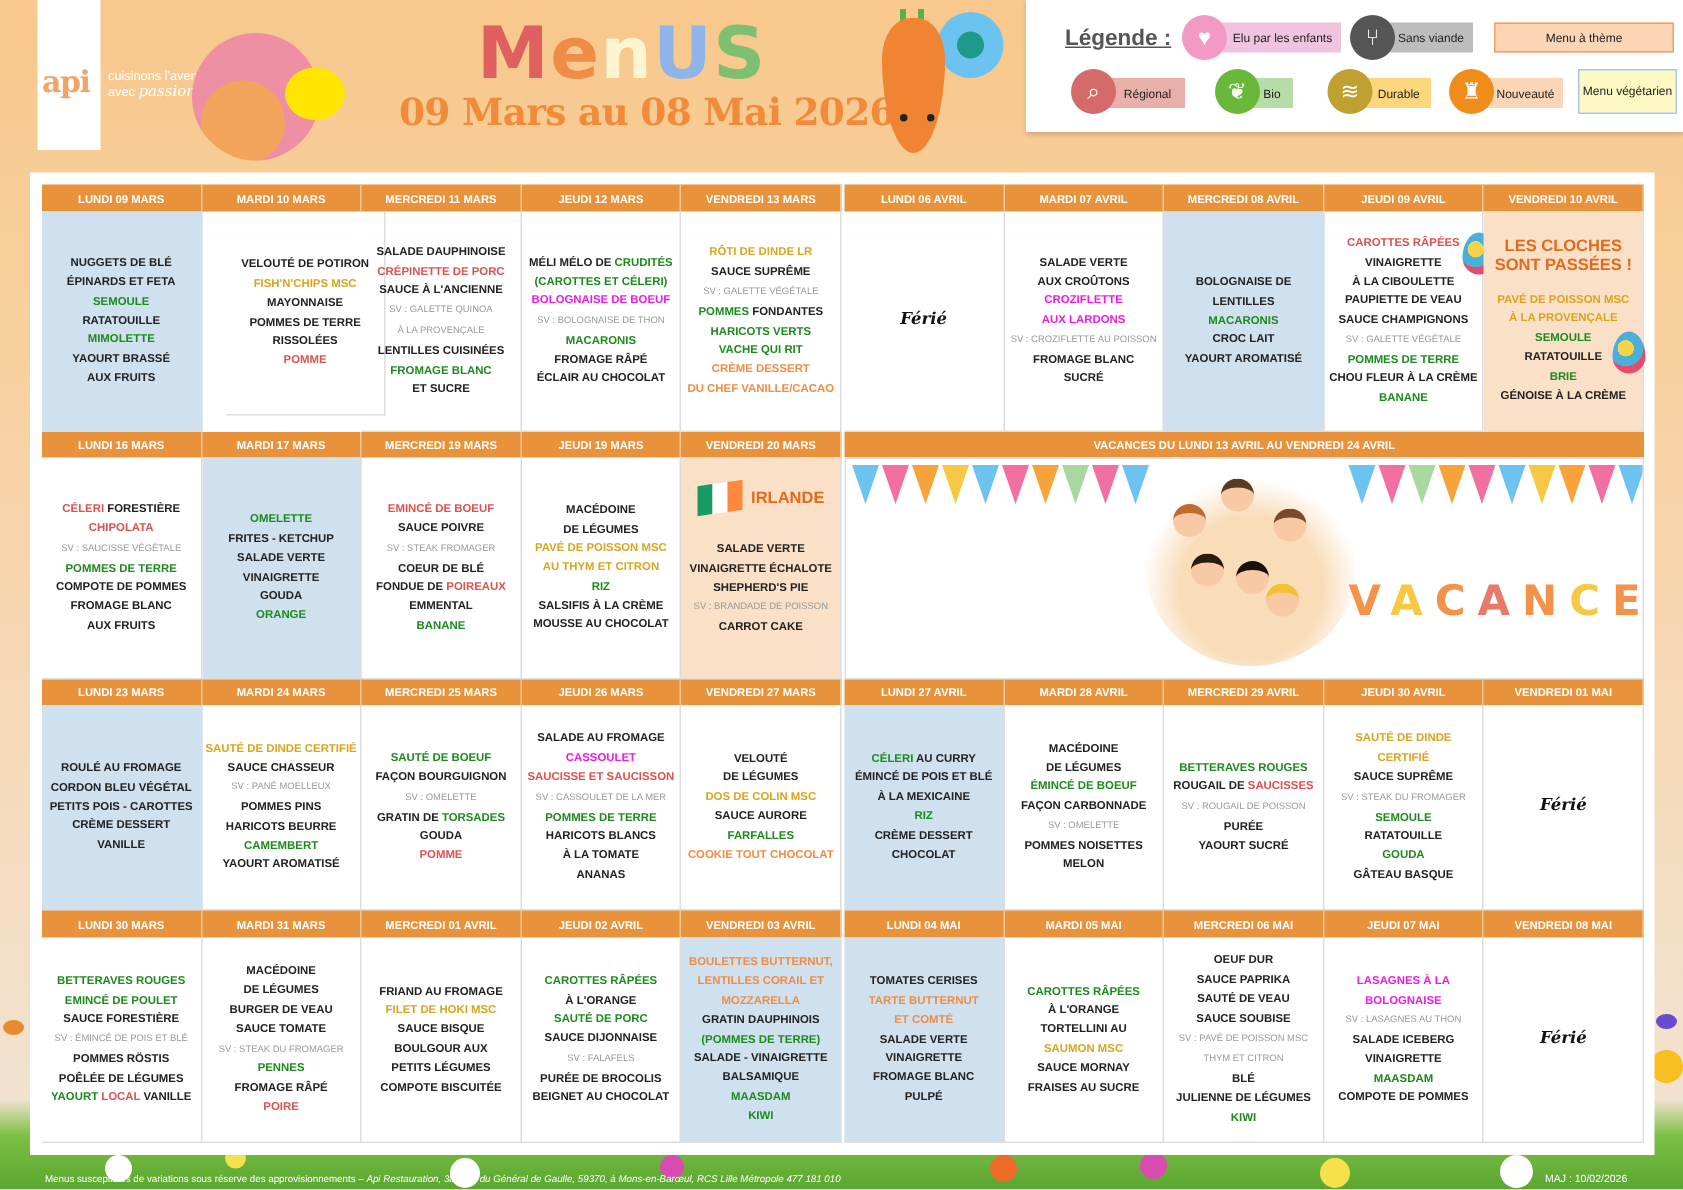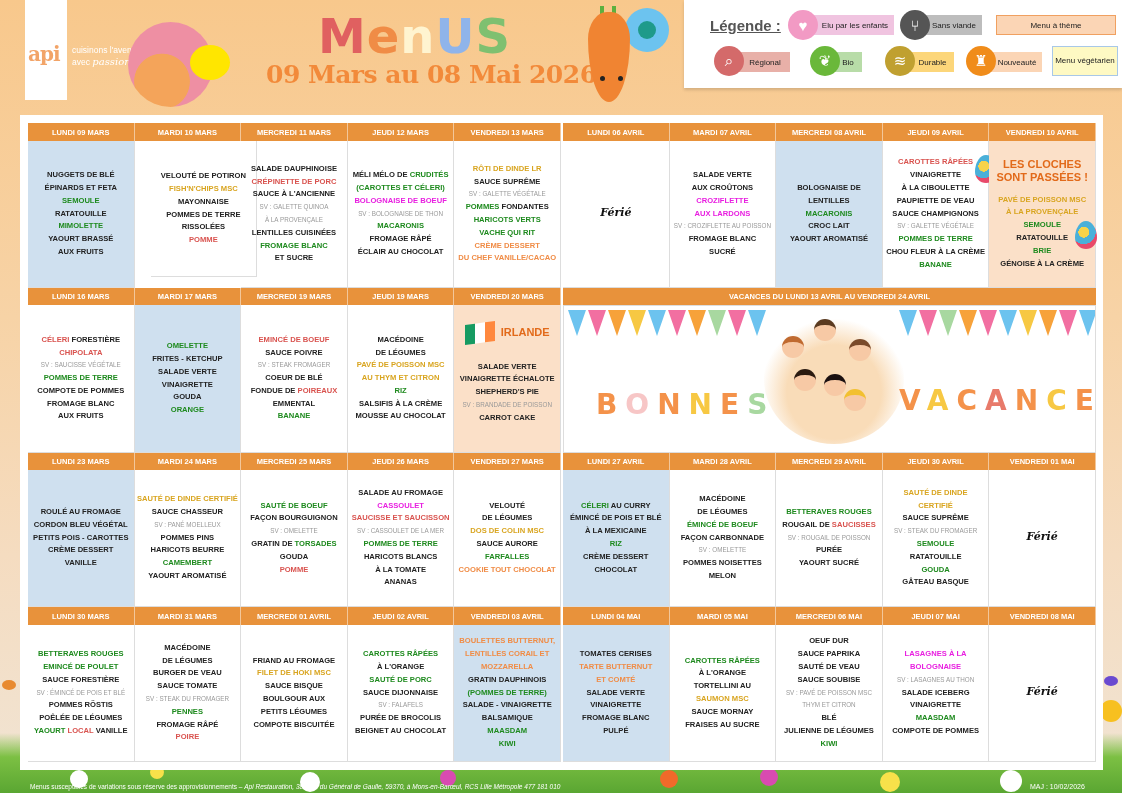--- a/index.html
+++ b/index.html
@@ -362,21 +362,20 @@
         <span style="border-top-color: rgb(108, 195, 239);"></span>
       </div>
       <div class="kids">
         <div class="kid-head" style="left: 50px; top: 5px; border-top: 6px solid rgb(90, 58, 32);"></div>
         <div class="kid-head" style="left: 18px; top: 22px; border-top: 6px solid rgb(192, 106, 48);"></div>
         <div class="kid-head" style="left: 85px; top: 25px; border-top: 6px solid rgb(122, 74, 42);"></div>
         <div class="kid-head" style="left: 30px; top: 55px; border-top: 6px solid rgb(42, 26, 16);"></div>
         <div class="kid-head" style="left: 60px; top: 60px; border-top: 6px solid rgb(26, 16, 16);"></div>
         <div class="kid-head" style="left: 80px; top: 75px; border-top: 6px solid rgb(242, 192, 48);"></div>
       </div>
-      <div class="vac-word" style="left: 32px; top: 82px;"><span style="color: rgb(244, 146, 74);">B</span><span style="color: rgb(247, 198, 198);">O</span><span style="color: rgb(244, 146, 74);">N</span><span style="color: rgb(247, 200, 67);">N</span><span style="color: rgb(244, 146, 74);">E</span><span style="color: rgb(168, 216, 160);">S</span></div>
       <div class="vac-word" style="left: 335px; top: 78px;"><span style="color: rgb(244, 146, 74);">V</span><span style="color: rgb(247, 200, 67);">A</span><span style="color: rgb(244, 146, 74);">C</span><span style="color: rgb(232, 122, 106);">A</span><span style="color: rgb(244, 146, 74);">N</span><span style="color: rgb(247, 200, 67);">C</span><span style="color: rgb(244, 146, 74);">E</span></div>
     </div>
     <div class="hdr" style="left: 28px; top: 453px; width: 106.6px; height: 17px;">LUNDI 23 MARS</div>
     <div class="cell veg" style="left: 28px; top: 470px; width: 106.6px; height: 137px;">
       <div><span>ROULÉ AU FROMAGE</span></div>
       <div><span>CORDON BLEU VÉGÉTAL</span></div>
       <div><span>PETITS POIS - CAROTTES</span></div>
       <div><span>CRÈME DESSERT</span></div>
       <div><span>VANILLE</span></div>
     </div>

